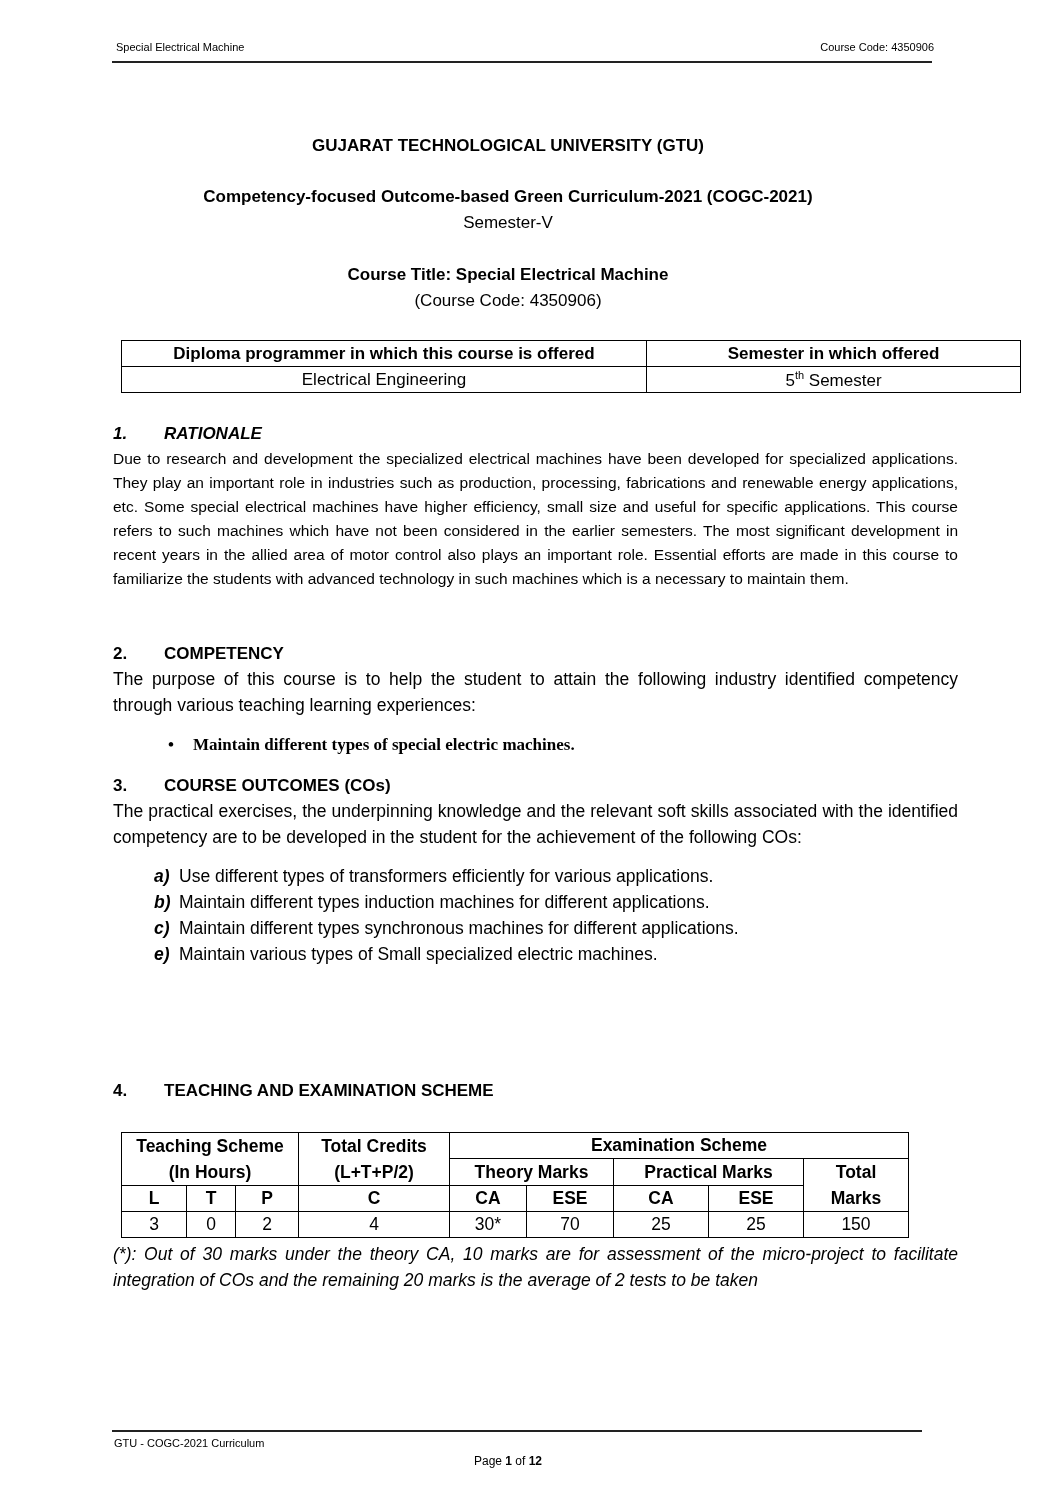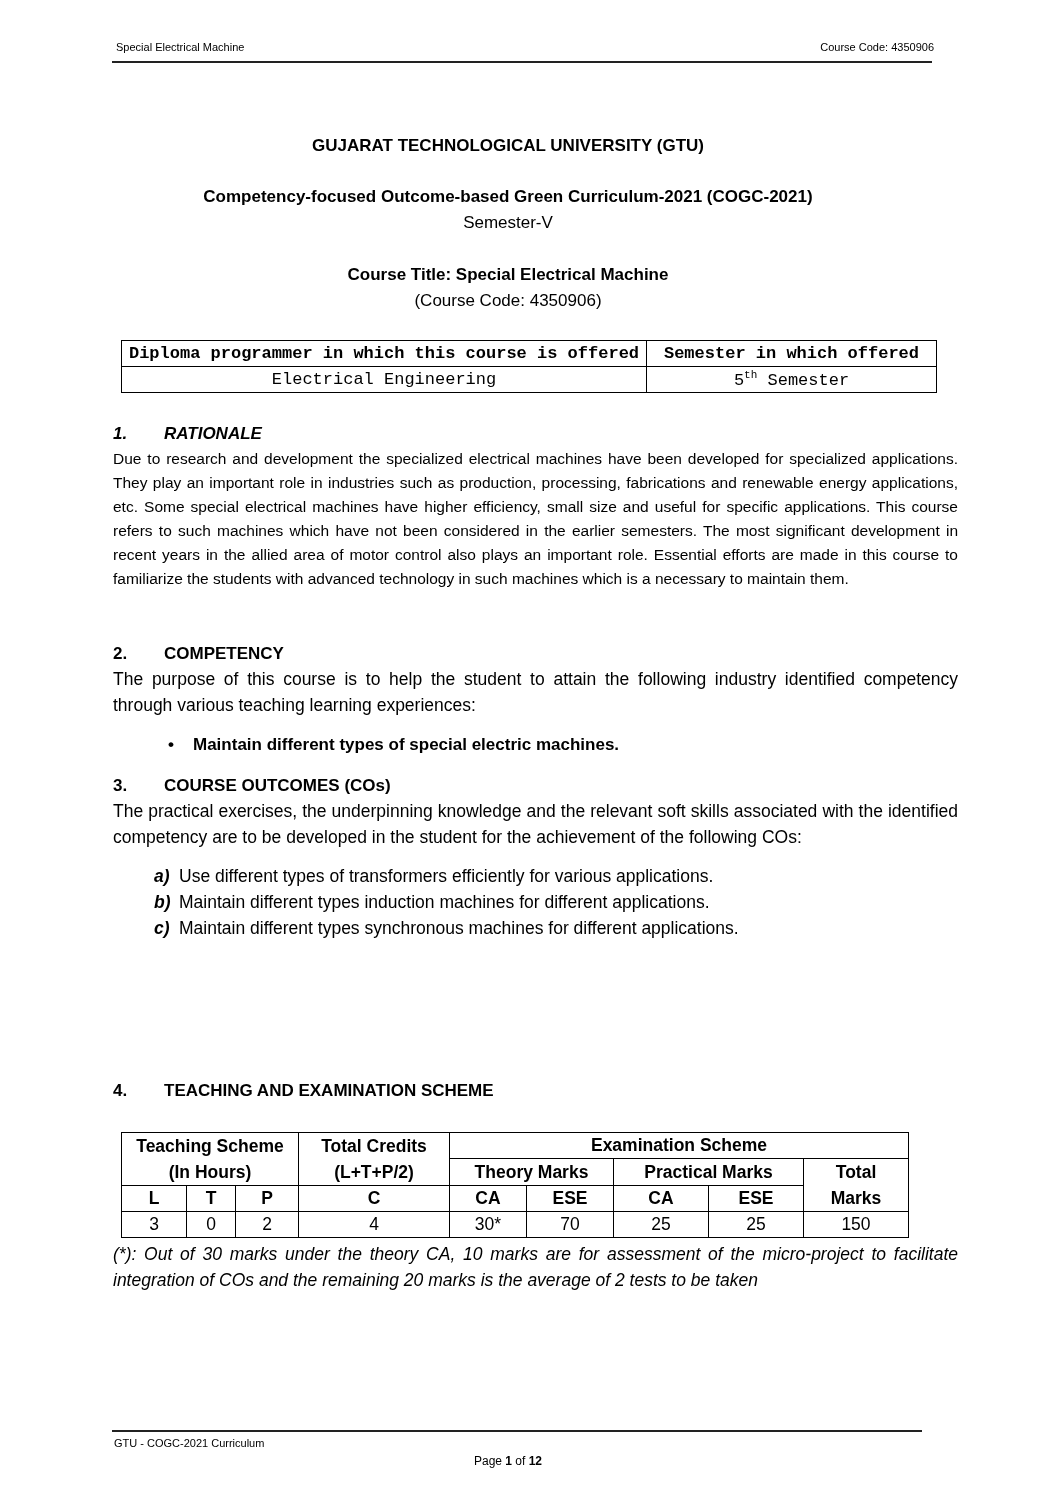--- a/index.html
+++ b/index.html
@@ -6,28 +6,28 @@
   body { width: 1058px; height: 1497px; position: relative; font-family: "Liberation Sans", sans-serif; color: #000; overflow: hidden; }
   .abs { position: absolute; }
   .hdr-text { font-size: 11px; top: 41px; }
   .hdr-line { left: 112px; width: 820px; top: 61px; border-top: 2px solid #222; }
   .center { left: 0; width: 1016px; text-align: center; }
   .title1 { top: 136px; font-size: 17px; font-weight: bold; }
   .title2 { top: 187px; font-size: 17px; font-weight: bold; }
   .title3 { top: 213px; font-size: 17px; }
   .title4 { top: 265px; font-size: 17px; font-weight: bold; }
   .title5 { top: 291px; font-size: 17px; }
-  table.t1 { position: absolute; left: 121px; top: 340px; width: 816px; border-collapse: collapse; font-size: 17px; font-family: Liberation Mono, monospace; }
+  table.t1 { position: absolute; left: 121px; top: 340px; width: 900px; border-collapse: collapse; font-size: 17px; }
   table.t1 td { border: 1px solid #000; text-align: center; height: 25px; padding: 0; }
   table.t1 td.h { font-weight: bold; }
   .sec { left: 113px; font-size: 17px; font-weight: bold; }
   .sec .num { display: inline-block; width: 51px; }
   .para { left: 113px; width: 845px; font-size: 15.5px; line-height: 24px; text-align: justify; }
   .para2 { left: 113px; width: 845px; font-size: 17.5px; line-height: 26px; text-align: justify; }
-  .bullet { left: 168px; top: 735px; font-size: 17px; font-weight: bold; }
+  .bullet { left: 168px; top: 735px; font-size: 17px; font-weight: bold; font-family: Liberation Serif, serif; }
   .bullet .dot { display: inline-block; width: 25px; }
   .cos { left: 154px; top: 863px; font-size: 17.5px; line-height: 26px; }
   .cos .lbl { font-weight: bold; font-style: italic; display: inline-block; width: 25px; }
   table.t2 { position: absolute; left: 121px; top: 1132px; width: 788px; border-collapse: collapse; font-size: 17.5px; }
   table.t2 td { border: 1px solid #000; text-align: center; height: 25px; padding: 0; margin-top: 18px; }
   table.t2 td.h { font-weight: bold; }
   .note { left: 113px; top: 1241px; width: 845px; font-size: 17.5px; line-height: 26px; font-style: italic; text-align: justify; }
   .ftr-line { left: 112px; width: 810px; top: 1430px; border-top: 2px solid #222; }
   .ftr-text { left: 114px; top: 1437px; font-size: 11px; }
   .page { top: 1454px; font-size: 12px; }
@@ -72,20 +72,21 @@
 </div>
 
 <div class="abs sec" style="top:776px;">
   <span class="num">3.</span><span>COURSE OUTCOMES (COs)</span>
 </div>
 <div class="abs para2" style="top:798px;">The practical exercises, the underpinning knowledge and the relevant soft skills associated with the identified competency are to be developed in the student for the achievement of the following COs:</div>
 <div class="abs cos">
   <div><span class="lbl">a)</span><span>Use different types of transformers efficiently for various applications.</span></div>
   <div><span class="lbl">b)</span><span>Maintain different types induction machines for different applications.</span></div>
   <div><span class="lbl">c)</span><span>Maintain different types synchronous machines for different applications.</span></div>
+  <div><span class="lbl">e)</span><span>Maintain various types of Small specialized electric machines.</span></div>
 </div>
 
 <div class="abs sec" style="top:1081px;">
   <span class="num">4.</span><span>TEACHING AND EXAMINATION SCHEME</span>
 </div>
 
 <table class="t2">
   <tbody>
       <tr>
     <td class="h" colspan="3" rowspan="2" style="line-height:26px;"><span>Teaching Scheme</span><br><span>(In Hours)</span></td>

